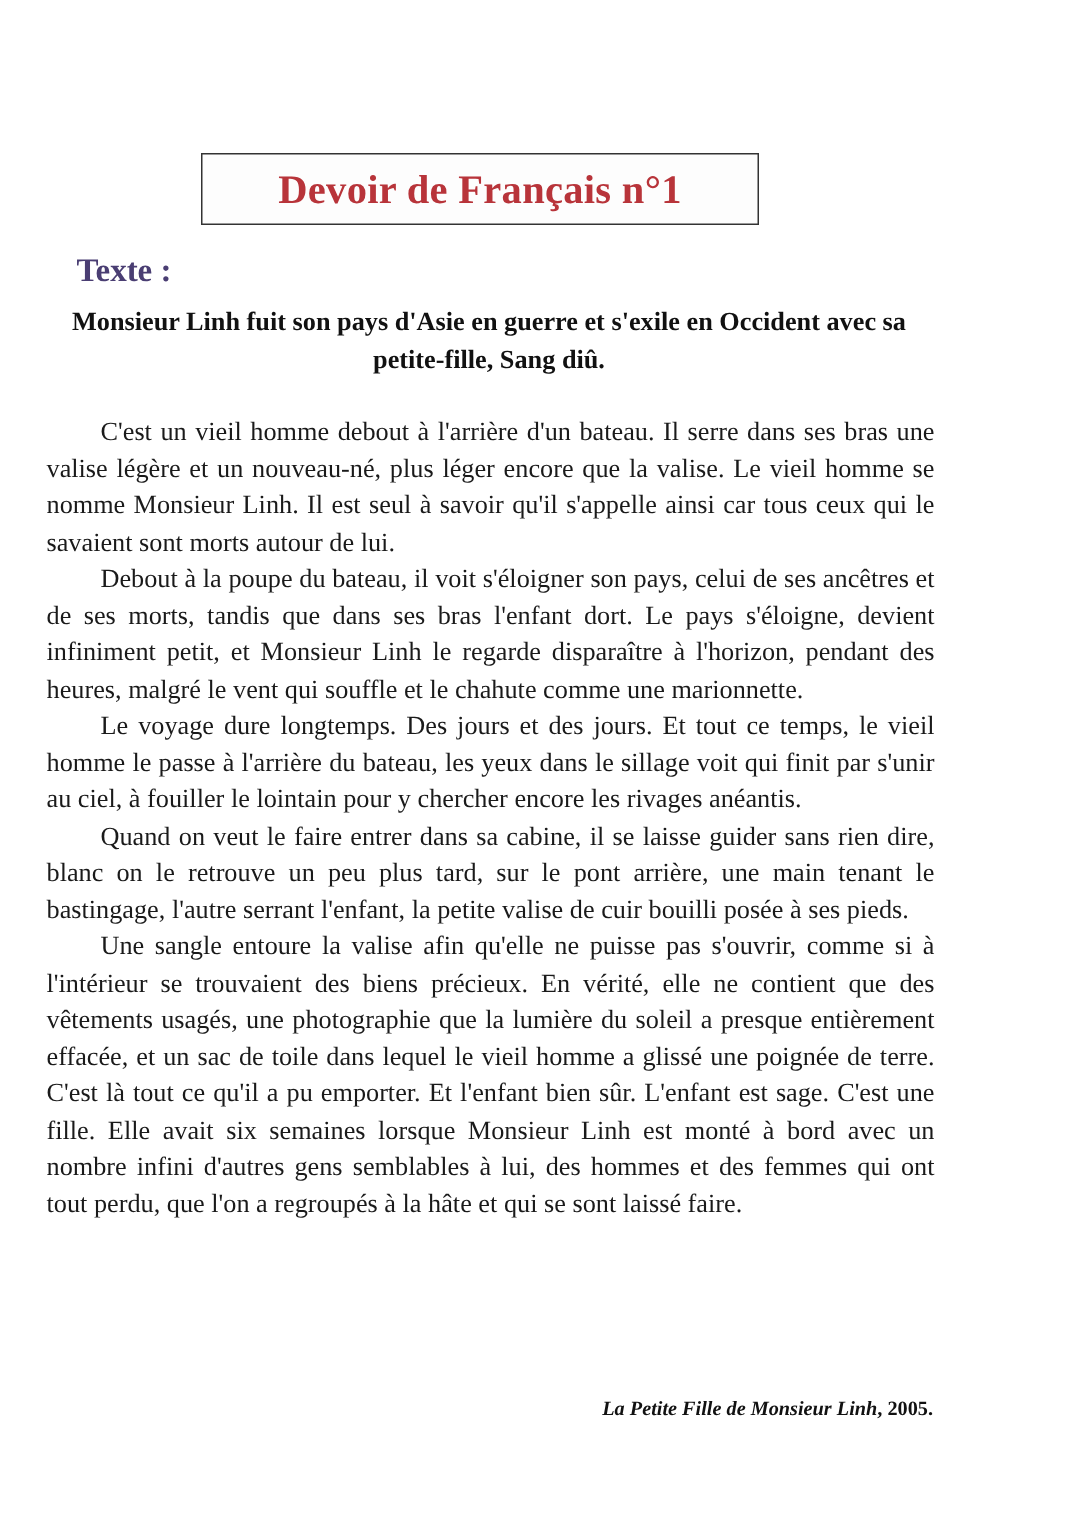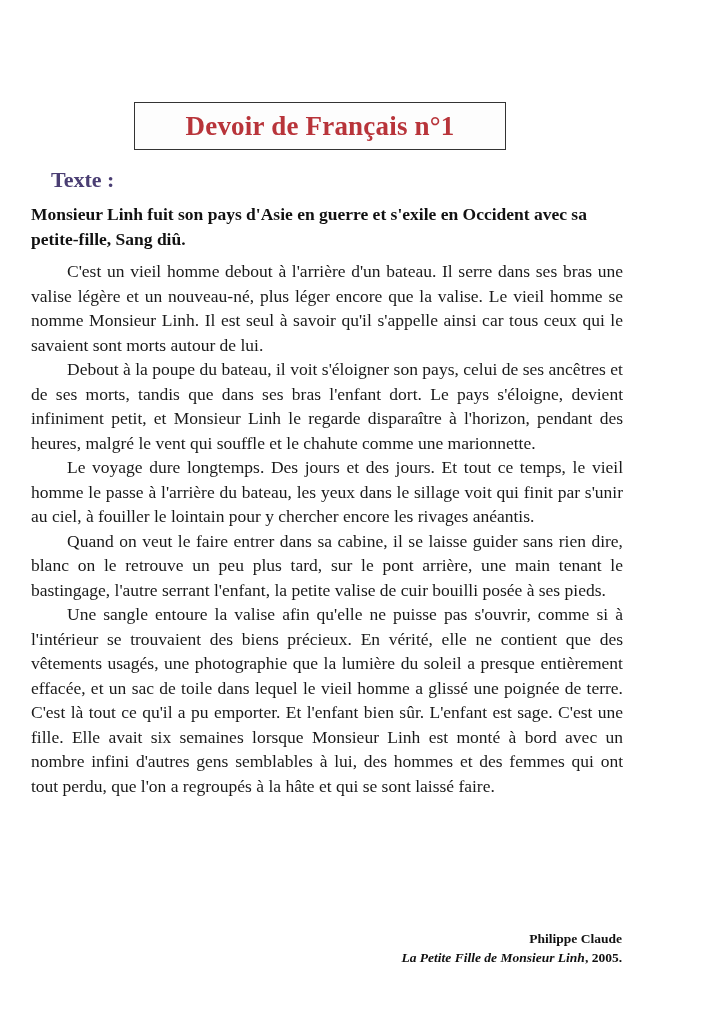--- a/index.html
+++ b/index.html
@@ -51,25 +51,26 @@
     }
     .intro {
       position: absolute;
       left: 31px;
       top: 202px;
       width: 590px;
       font-weight: bold;
       font-size: 17.5px;
       line-height: 25px;
       color: #111;
+      text-align: center;
     }
     .body-text {
       position: absolute;
       left: 31px;
-      top: 259px;
+      top: 275px;
       width: 592px;
       font-size: 17.5px;
       line-height: 24.5px;
       text-align: justify;
       color: #1a1a1a;
     }
     .body-text p {
       margin: 0;
       text-indent: 36px;
     }
@@ -110,17 +111,16 @@
 
   <div class="body-text">
     <p>C'est un vieil homme debout à l'arrière d'un bateau. Il serre dans ses bras une valise légère et un nouveau-né, plus léger encore que la valise. Le vieil homme se nomme Monsieur Linh. Il est seul à savoir qu'il s'appelle ainsi car tous ceux qui le savaient sont morts autour de lui.</p>
     <p>Debout à la poupe du bateau, il voit s'éloigner son pays, celui de ses ancêtres et de ses morts, tandis que dans ses bras l'enfant dort. Le pays s'éloigne, devient infiniment petit, et Monsieur Linh le regarde disparaître à l'horizon, pendant des heures, malgré le vent qui souffle et le chahute comme une marionnette.</p>
     <p>Le voyage dure longtemps. Des jours et des jours. Et tout ce temps, le vieil homme le passe à l'arrière du bateau, les yeux dans le sillage voit qui finit par s'unir au ciel, à fouiller le lointain pour y chercher encore les rivages anéantis.</p>
     <p>Quand on veut le faire entrer dans sa cabine, il se laisse guider sans rien dire, blanc on le retrouve un peu plus tard, sur le pont arrière, une main tenant le bastingage, l'autre serrant l'enfant, la petite valise de cuir bouilli posée à ses pieds.</p>
     <p>Une sangle entoure la valise afin qu'elle ne puisse pas s'ouvrir, comme si à l'intérieur se trouvaient des biens précieux. En vérité, elle ne contient que des vêtements usagés, une photographie que la lumière du soleil a presque entièrement effacée, et un sac de toile dans lequel le vieil homme a glissé une poignée de terre. C'est là tout ce qu'il a pu emporter. Et l'enfant bien sûr. L'enfant est sage. C'est une fille. Elle avait six semaines lorsque Monsieur Linh est monté à bord avec un nombre infini d'autres gens semblables à lui, des hommes et des femmes qui ont tout perdu, que l'on a regroupés à la hâte et qui se sont laissé faire.</p>
   </div>
 
   <div class="attribution">
-    <span class="author">Philippe Claude</span>
     <span class="source"><span class="book">La Petite Fille de Monsieur Linh</span><span>, 2005.</span></span>
   </div>
 
 </div>
 
 </body></html>

